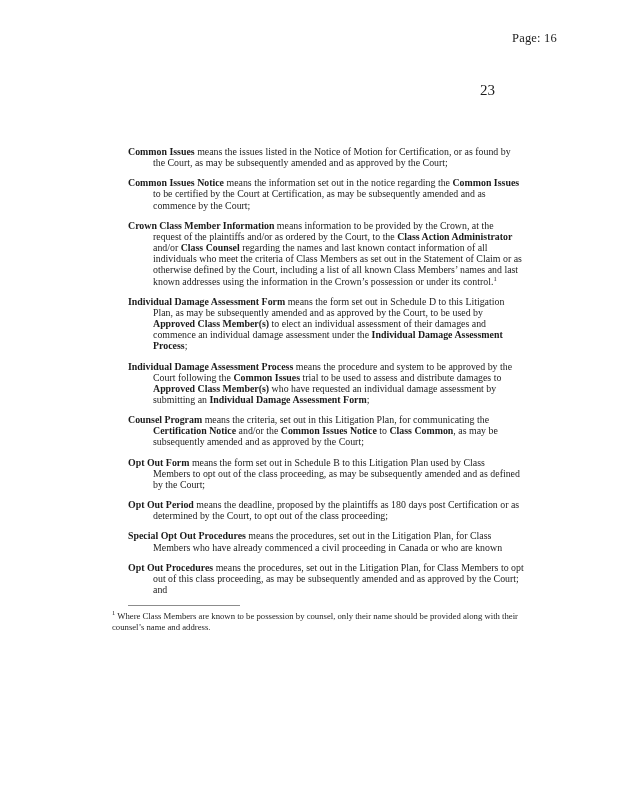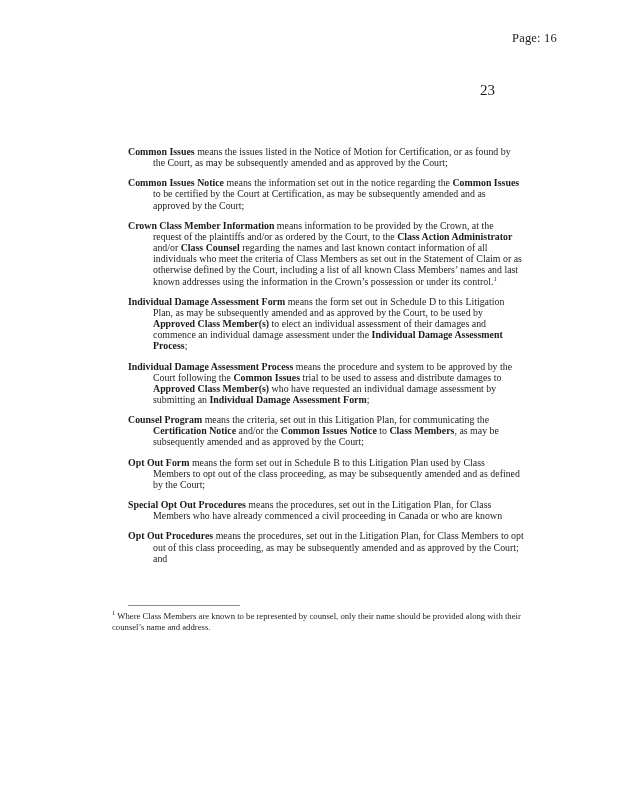--- a/index.html
+++ b/index.html
@@ -78,28 +78,29 @@
 </head>
 <body>
 
 <div class="page">
   <div class="header-label">Page: 16</div>
 
   <div class="page-number">23</div>
 
   <div class="definitions">
       <p class="def"><strong>Common Issues</strong><span> means the issues listed in the Notice of Motion for Certification, or as found by the Court, as may be subsequently amended and as approved by the Court;</span></p>
-      <p class="def"><strong>Common Issues Notice</strong><span> means the information set out in the notice regarding the </span><strong>Common Issues</strong><span> to be certified by the Court at Certification, as may be subsequently amended and as approved by the Court;</span></p>
+      <p class="def"><strong>Common Issues Notice</strong><span> means the information set out in the notice regarding the </span><strong>Common Issues</strong><span> to be certified by the Court at Certification, as may be subsequently amended and as commence by the Court;</span></p>
       <p class="def"><strong>Crown Class Member Information</strong><span> means information to be provided by the Crown, at the request of the plaintiffs and/or as ordered by the Court, to the </span><strong>Class Action Administrator</strong><span> and/or </span><strong>Class Counsel</strong><span> regarding the names and last known contact information of all individuals who meet the criteria of Class Members as set out in the Statement of Claim or as otherwise defined by the Court, including a list of all known Class Members’ names and last known addresses using the information in the Crown’s possession or under its control.</span><sup>1</sup></p>
       <p class="def"><strong>Individual Damage Assessment Form</strong><span> means the form set out in Schedule D to this Litigation Plan, as may be subsequently amended and as approved by the Court, to be used by </span><strong>Approved Class Member(s)</strong><span> to elect an individual assessment of their damages and commence an individual damage assessment under the </span><strong>Individual Damage Assessment Process</strong><span>;</span></p>
       <p class="def"><strong>Individual Damage Assessment Process</strong><span> means the procedure and system to be approved by the Court following the </span><strong>Common Issues</strong><span> trial to be used to assess and distribute damages to </span><strong>Approved Class Member(s)</strong><span> who have requested an individual damage assessment by submitting an </span><strong>Individual Damage Assessment Form</strong><span>;</span></p>
-      <p class="def"><strong>Counsel Program</strong><span> means the criteria, set out in this Litigation Plan, for communicating the </span><strong>Certification Notice</strong><span> and/or the </span><strong>Common Issues Notice</strong><span> to </span><strong>Class Members</strong><span>, as may be subsequently amended and as approved by the Court;</span></p>
+      <p class="def"><strong>Counsel Program</strong><span> means the criteria, set out in this Litigation Plan, for communicating the </span><strong>Certification Notice</strong><span> and/or the </span><strong>Common Issues Notice</strong><span> to </span><strong>Class Common</strong><span>, as may be subsequently amended and as approved by the Court;</span></p>
       <p class="def"><strong>Opt Out Form</strong><span> means the form set out in Schedule B to this Litigation Plan used by Class Members to opt out of the class proceeding, as may be subsequently amended and as defined by the Court;</span></p>
+      <p class="def"><strong>Opt Out Period</strong><span> means the deadline, proposed by the plaintiffs as 180 days post Certification or as determined by the Court, to opt out of the class proceeding;</span></p>
       <p class="def"><strong>Special Opt Out Procedures</strong><span> means the procedures, set out in the Litigation Plan, for Class Members who have already commenced a civil proceeding in Canada or who are known</span></p>
       <p class="def"><strong>Opt Out Procedures</strong><span> means the procedures, set out in the Litigation Plan, for Class Members to opt out of this class proceeding, as may be subsequently amended and as approved by the Court; and</span></p>
     </div>
 
   <div class="footnote-sep"></div>
 
   <div class="footnote">
-    <sup>1</sup><span>Where Class Members are known to be represented by counsel, only their name should be provided along with their counsel’s name and address.</span>
+    <sup>1</sup><span>Where Class Members are known to be possession by counsel, only their name should be provided along with their counsel’s name and address.</span>
   </div>
 </div>
 
 </body></html>

